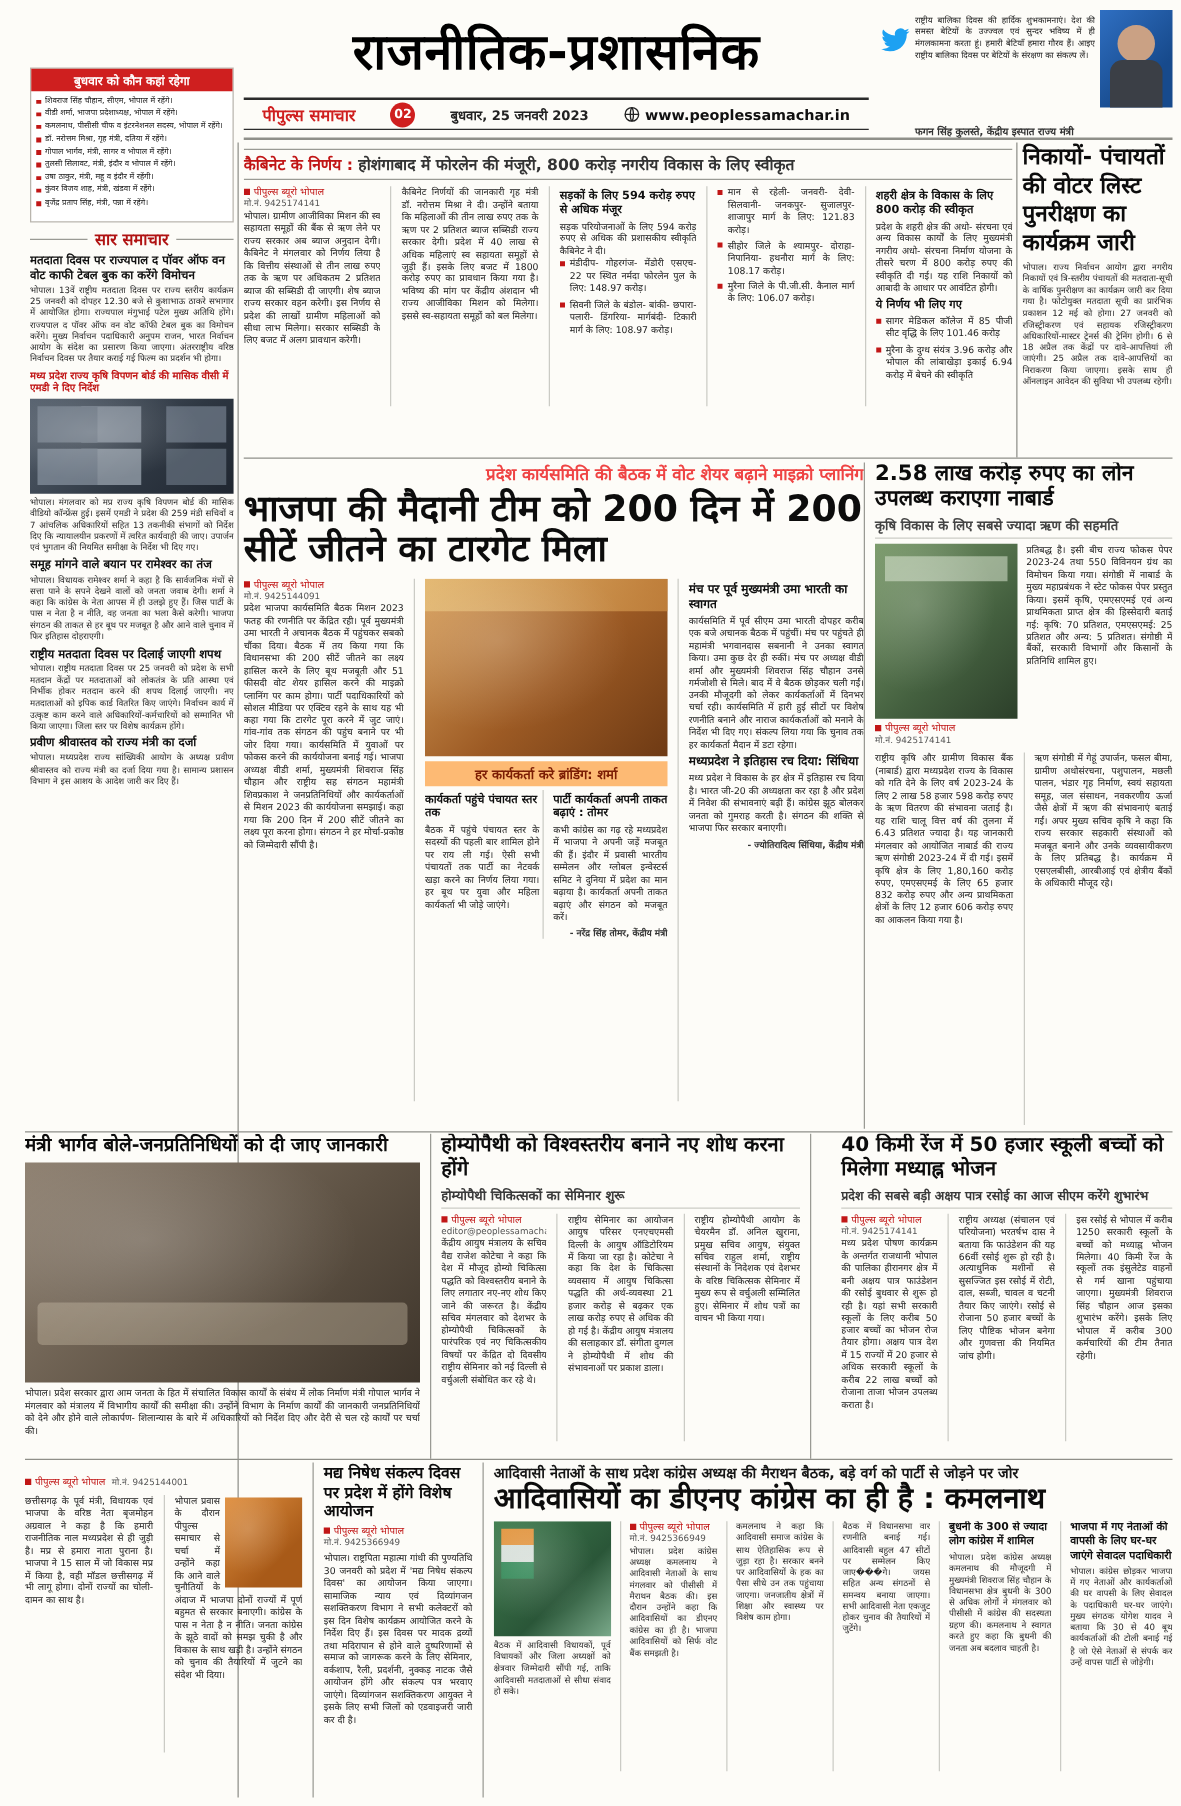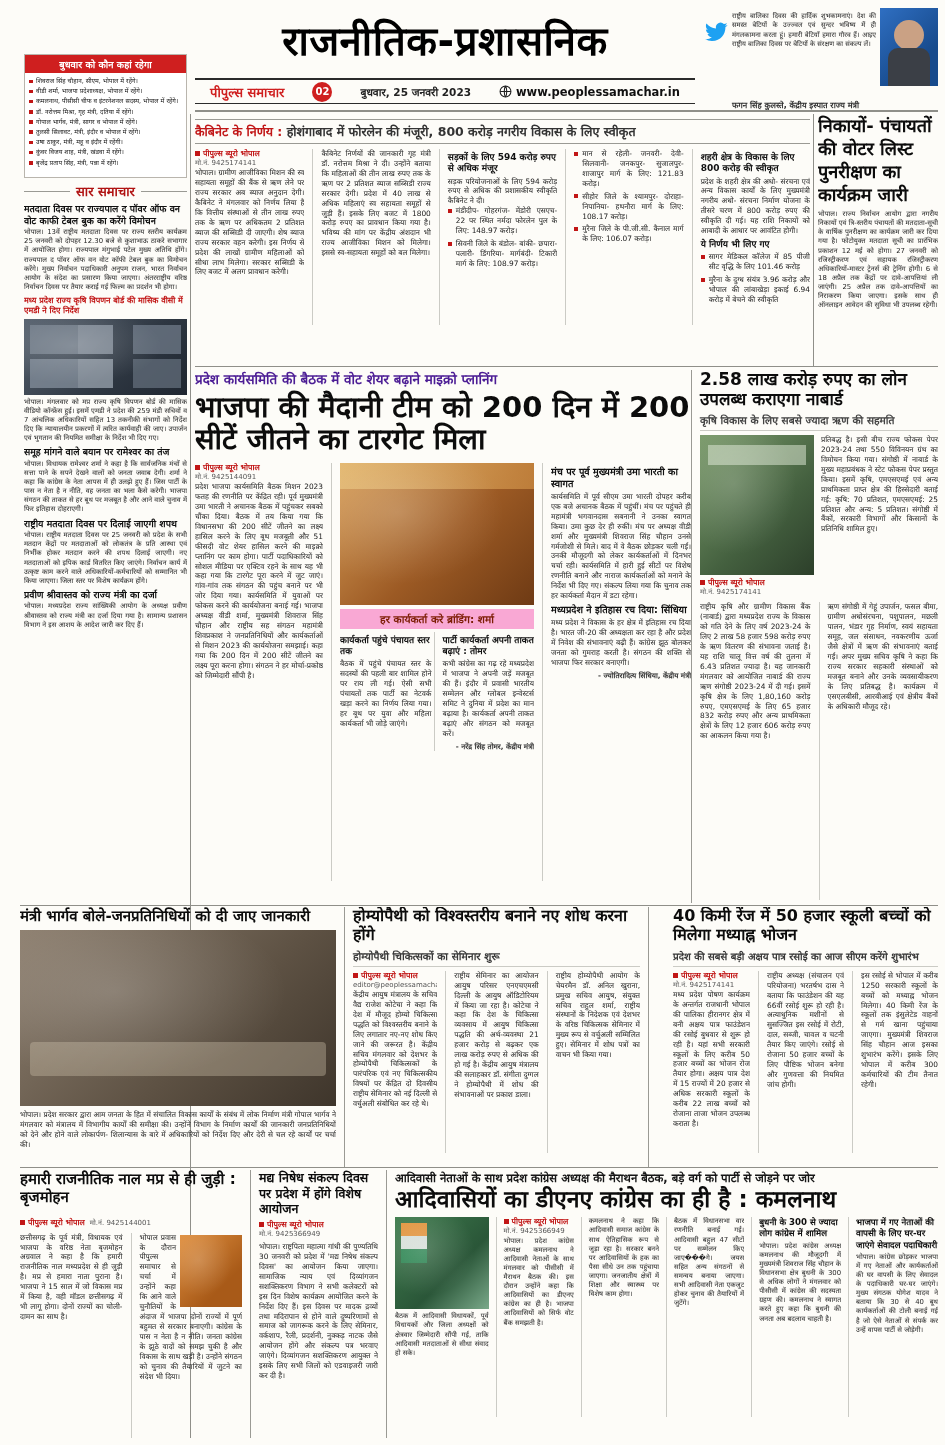--- a/index.html
+++ b/index.html
@@ -5,21 +5,21 @@
   * { margin:0; padding:0; box-sizing:border-box; }
   html,body { background:#e9e8e3; }
   body { font-family:"DejaVu Sans","Liberation Sans",sans-serif; }
   .page { position:relative; width:945px; height:1445px; margin:0 auto; background:#fdfcf8; overflow:hidden; color:#1a1a1a; }
   .abs { position:absolute; }
   .story { position:absolute; overflow:hidden; }
   .hl { font-weight:800; color:#0c0c0c; }
   .bt { font-size:7.4px; line-height:1.34; text-align:justify; color:#212121; }
   .bt-sm { font-size:6.9px; line-height:1.32; text-align:justify; color:#262626; }
   .subhead { font-weight:800; font-size:9px; line-height:1.25; color:#101010; margin:3px 0 2px; }
-  .byline-name { color:#c11616; font-weight:bold; font-size:7.8px; line-height:1.3; }
+  .byline-name { color:#c11616; font-weight:normal; font-size:7.8px; line-height:1.3; }
   .byline-sub { color:#555; font-size:7px; line-height:1.3; }
   .sqmark { display:inline-block; width:5px; height:5px; background:#c11616; margin-right:3px; }
   .vcols { display:flex; }
   .vcols > .vc { overflow:hidden; }
   .vcols > .vc + .vc { border-left:1px solid #cbcbc5; padding-left:8px; margin-left:8px; }
   .photo { position:relative; width:100%; }
   .photo::after { content:""; position:absolute; inset:0; background:radial-gradient(ellipse at 30% 35%, rgba(255,255,255,.18), transparent 55%); }
   .rule { position:absolute; background:#8f8f89; }
   .blist > div { position:relative; padding-left:8px; margin-bottom:3px; }
   .blist > div::before { content:""; position:absolute; left:0; top:2.5px; width:4px; height:4px; background:#c11616; }
@@ -59,29 +59,29 @@
   .vc-photo { height:76px; background:linear-gradient(135deg,#56616e,#2e3742 60%,#1f2630); margin-bottom:3px; }
   .vc-photo::before { content:""; position:absolute; inset:6px; background:
       linear-gradient(#76818e 0 0) 0 0/32% 46% no-repeat,
       linear-gradient(#8a94a0 0 0) 34% 0/32% 46% no-repeat,
       linear-gradient(#6b7684 0 0) 100% 0/32% 46% no-repeat,
       linear-gradient(#808b98 0 0) 0 100%/32% 46% no-repeat,
       linear-gradient(#949ea9 0 0) 34% 100%/32% 46% no-repeat,
       linear-gradient(#5f6a77 0 0) 100% 100%/32% 46% no-repeat; opacity:.8; }
   
   .bjp { left:195px; top:370px; width:496px; height:533px; }
-  .bjp-kicker { font-size:13.5px; font-weight:800; color:#4c1d95; }
+  .bjp-kicker { font-size:13.5px; font-weight:800; color:#ef4444;text-align:right; }
   .bjp-head { font-size:29px; line-height:1.12; margin-top:3px; }
   .bjp-row { display:flex; gap:8px; margin-top:7px; height:418px; }
   .bjp-c1 { width:128px; overflow:hidden; }
   .bjp-c2 { width:212px; overflow:hidden; border-left:1px solid #cbcbc5; border-right:1px solid #cbcbc5; padding:0 8px; }
   .bjp-c3 { flex:1; overflow:hidden; }
   .bjp-photo { height:142px; background:linear-gradient(135deg,#d9a05a,#9c5a24 55%,#6e3a14); }
   .bjp-photo::before { content:""; position:absolute; left:0; right:0; top:0; height:26px; background:linear-gradient(90deg,#e8c27a,#cf8f45); opacity:.7; }
-  .cap-box { background:#f9a8d4; color:#7c1d04; font-weight:800; font-size:10.5px; text-align:center; padding:3px 2px; margin:4px 0 3px; }
+  .cap-box { background:#fdba74; color:#7c1d04; font-weight:800; font-size:10.5px; text-align:center; padding:3px 2px; margin:4px 0 3px; }
   .minirow { display:flex; gap:2px; margin-top:1px; }
   .minirow > div { flex:1; overflow:hidden; }
   .minirow > div + div { border-left:1px solid #cbcbc5; padding-left:8px; }
   .attr { font-size:7.2px; font-weight:bold; color:#333; text-align:right; margin-top:2px; }
   
   .nabard { left:691px; top:370px; width:247px; height:533px; border-left:1px solid #9a9a94; padding-left:8px; }
   .nb-head { font-size:17px; line-height:1.15; }
   .nb-dek { font-size:10.5px; font-weight:800; color:#444; margin:4px 0; border-bottom:1px solid #cbcbc5; padding-bottom:3px; }
   .nb-row { display:flex; gap:7px; }
   .nb-photo-col { width:114px; }
@@ -312,21 +312,20 @@
         <div class="byline-sub">मो.नं. 9425174141</div>
         <div class="bt">मध्य प्रदेश पोषण कार्यक्रम के अन्तर्गत राजधानी भोपाल की पालिका हीरानगर क्षेत्र में बनी अक्षय पात्र फाउंडेशन की रसोई बुधवार से शुरू हो रही है। यहां सभी सरकारी स्कूलों के लिए करीब 50 हजार बच्चों का भोजन रोज तैयार होगा। अक्षय पात्र देश में 15 राज्यों में 20 हजार से अधिक सरकारी स्कूलों के करीब 22 लाख बच्चों को रोजाना ताजा भोजन उपलब्ध कराता है।</div>
       </div>
       <div class="vc bt">राष्ट्रीय अध्यक्ष (संचालन एवं परियोजना) भरतर्षभ दास ने बताया कि फाउंडेशन की यह 66वीं रसोई शुरू हो रही है। अत्याधुनिक मशीनों से सुसज्जित इस रसोई में रोटी, दाल, सब्जी, चावल व चटनी तैयार किए जाएंगे। रसोई से रोजाना 50 हजार बच्चों के लिए पौष्टिक भोजन बनेगा और गुणवत्ता की नियमित जांच होगी।</div>
       <div class="vc bt">इस रसोई से भोपाल में करीब 1250 सरकारी स्कूलों के बच्चों को मध्याह्न भोजन मिलेगा। 40 किमी रेंज के स्कूलों तक इंसुलेटेड वाहनों से गर्म खाना पहुंचाया जाएगा। मुख्यमंत्री शिवराज सिंह चौहान आज इसका शुभारंभ करेंगे। इसके लिए भोपाल में करीब 300 कर्मचारियों की टीम तैनात रहेगी।</div>
     </div>
   </section>
   <div class="rule" style="left:20px;top:1167px;width:918px;height:1px"></div>
 
   <section class="story naal">
-    <h2 class="hl naal-head">हमारी राजनीतिक नाल मप्र से ही जुड़ी : बृजमोहन</h2>
     <div style="margin-top:3px">
       <span class="byline-name"><span class="sqmark"></span><span>पीपुल्स ब्यूरो भोपाल</span></span>
       <span class="byline-sub">मो.नं. 9425144001</span>
     </div>
     <div class="vcols naal-cols">
       <div class="vc bt">छत्तीसगढ़ के पूर्व मंत्री, विधायक एवं भाजपा के वरिष्ठ नेता बृजमोहन अग्रवाल ने कहा है कि हमारी राजनीतिक नाल मध्यप्रदेश से ही जुड़ी है। मप्र से हमारा नाता पुराना है। भाजपा ने 15 साल में जो विकास मप्र में किया है, वही मॉडल छत्तीसगढ़ में भी लागू होगा। दोनों राज्यों का चोली-दामन का साथ है।</div>
       <div class="vc">
         <div class="photo naal-photo"></div>
         <div class="bt">भोपाल प्रवास के दौरान पीपुल्स समाचार से चर्चा में उन्होंने कहा कि आने वाले चुनौतियों के अंदाज में भाजपा दोनों राज्यों में पूर्ण बहुमत से सरकार बनाएगी। कांग्रेस के पास न नेता है न नीति। जनता कांग्रेस के झूठे वादों को समझ चुकी है और विकास के साथ खड़ी है। उन्होंने संगठन को चुनाव की तैयारियों में जुटने का संदेश भी दिया।</div>
       </div>

